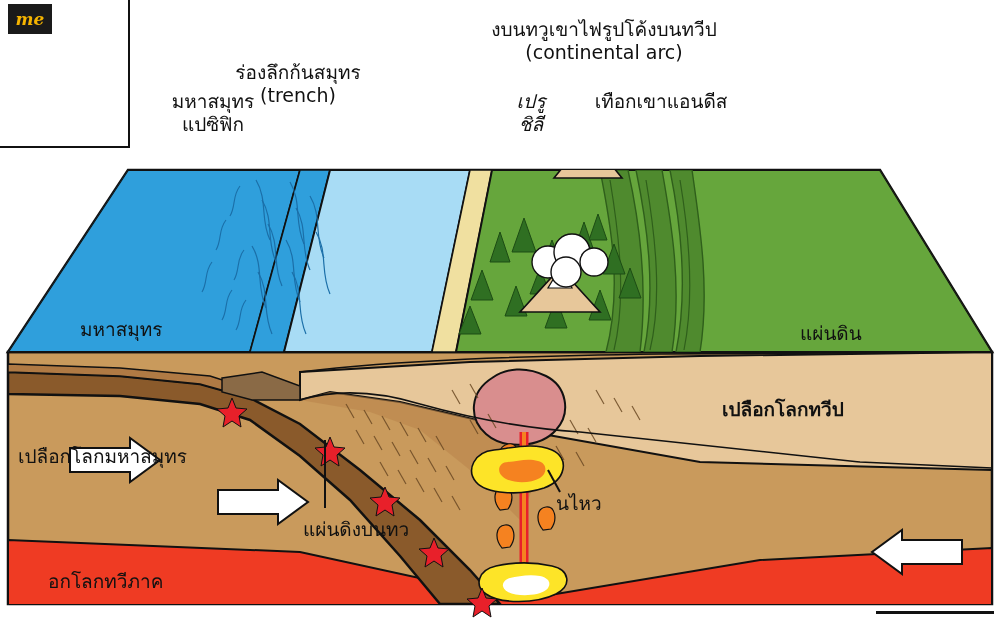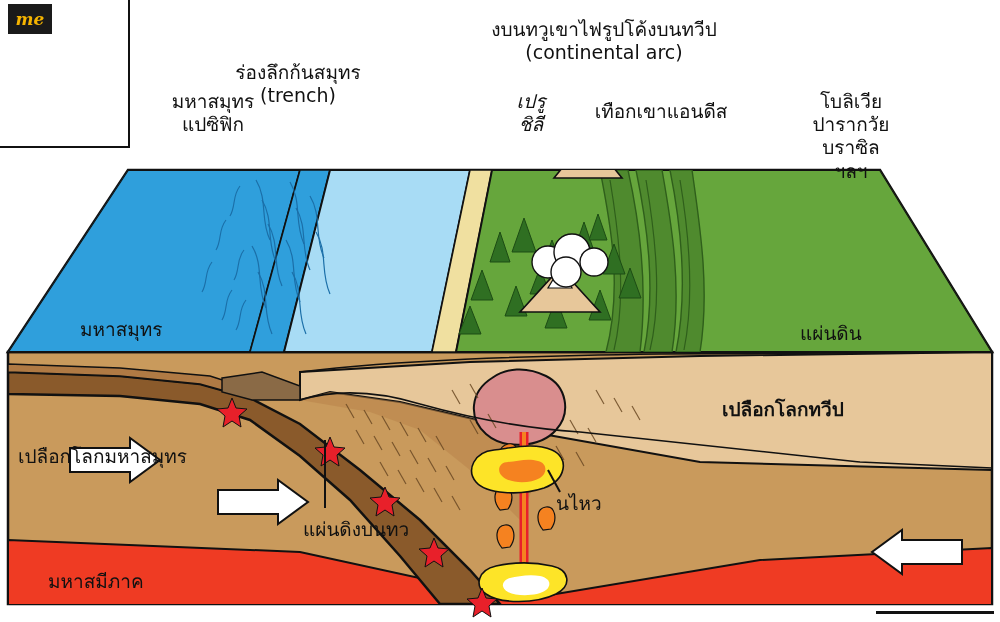--- a/index.html
+++ b/index.html
@@ -299,27 +299,23 @@
   <div class="rule-br"></div>
 
   <div class="label" id="lbl-trench" style="left: 298px; top: 18px; transform: translateX(-50%); margin-top: 43px;">ร่องลึกก้นสมุทร
 (trench)</div>
   <div class="label" id="lbl-arc" style="left: 604px; top: 18px; transform: translateX(-50%);">งบนทวูเขาไฟรูปโค้งบนทวีป
 (continental arc)</div>
   <div class="label" id="lbl-pacific" style="left: 213px; top: 90px; transform: translateX(-50%);">มหาสมุทร
 แปซิฟิก</div>
   <div class="label" id="lbl-peru" style="left: 531px; top: 90px; transform: translateX(-50%); font-style: italic;">เปรู
 ชิลี</div>
-  <div class="label" id="lbl-andes" style="left: 661px; top: 100px; transform: translateX(-50%);">เทือกเขาแอนดีส</div>
-  <div class="label" id="lbl-bolivia" style="left: 851px; top: 90px; transform: translateX(-50%);">โบลิเวีย
-ปารากวัย
-บราซิล
-ฯลฯ</div>
+  <div class="label" id="lbl-andes" style="left: 661px; top: 90px; transform: translateX(-50%);">เทือกเขาแอนดีส</div>
 
   <div class="label left" id="lbl-ocean" style="left: 80px; top: 318px;">มหาสมุทร</div>
   <div class="label left" id="lbl-land" style="left: 800px; top: 322px;">แผ่นดิน</div>
   <div class="label left" id="lbl-ocrust" style="left: 18px; top: 405px; margin-top: 40px;">เปลือกโลกมหาสมุทร</div>
   <div class="label left" id="lbl-ccrust" style="left: 722px; top: 398px; font-weight: bold;">เปลือกโลกทวีป</div>
   <div class="label left" id="lbl-quake" style="left: 303px; top: 518px;">แผ่นดิงบนทว</div>
   <div class="label left" id="lbl-magma" style="left: 556px; top: 492px;">นไหว</div>
-  <div class="label left" id="lbl-astheno" style="left: 48px; top: 570px;">มหาสมีภาค</div>
+  <div class="label left" id="lbl-astheno" style="left: 48px; top: 570px;">อกโลกทวีภาค</div>
 
 </div>
 
 </body></html>

